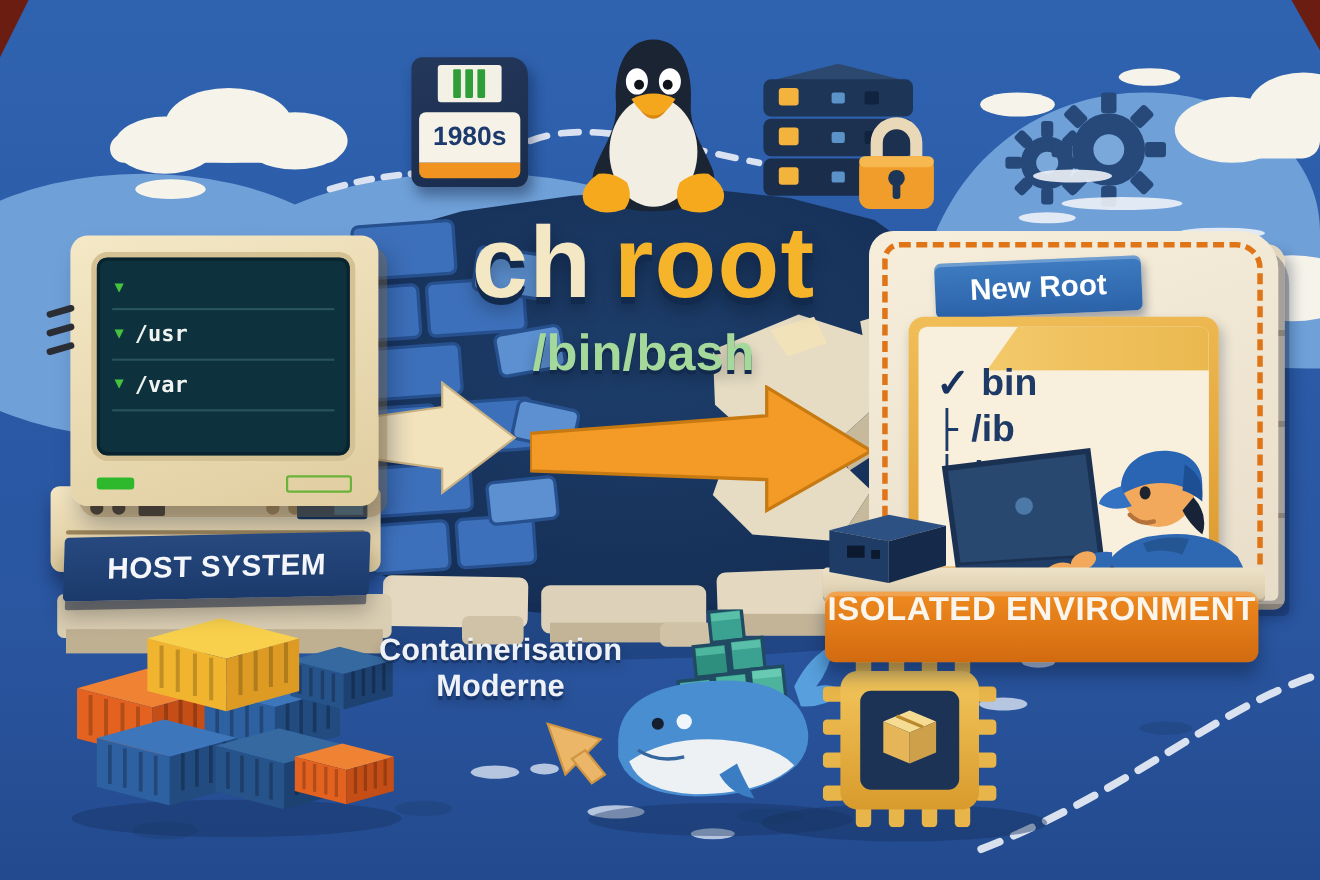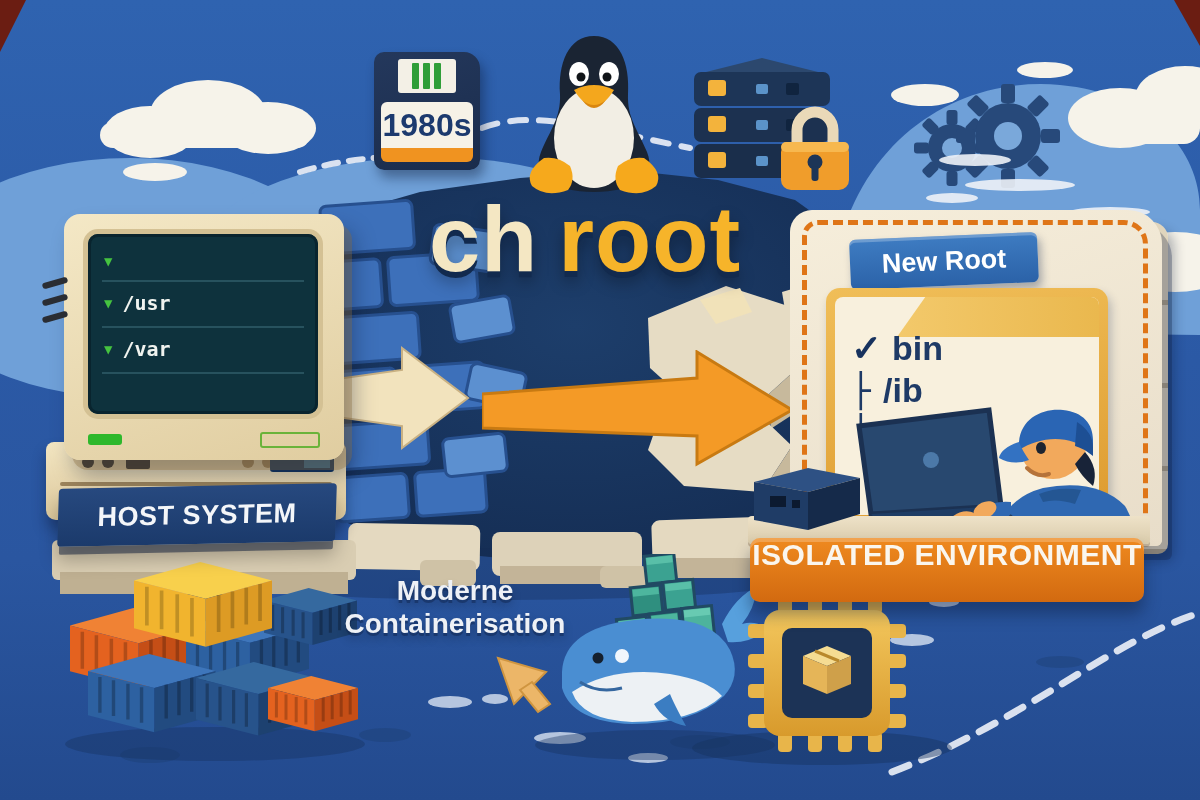--- a/index.html
+++ b/index.html
@@ -16,21 +16,21 @@
   #title-main .t-gold{color:#f6b42a;margin-left:20px;}
   #title-sub{margin-top:10px;font-size:46px;font-weight:800;color:#a5d89b;
     text-shadow:0 4px 0 #122a4e,0 8px 12px rgba(0,0,0,.3);}
 
   
   #floppy{left:374px;top:52px;width:106px;height:118px;background:linear-gradient(160deg,#24385c,#1a2c4c);
     border-radius:10px 16px 10px 10px;box-shadow:4px 8px 12px rgba(8,20,48,.4);z-index:3;}
   #floppy .top-label{position:absolute;left:24px;top:7px;width:58px;height:34px;background:#f3f0e6;border-radius:3px;}
   #floppy .stripe{position:absolute;top:4px;width:7px;height:26px;background:#2f9e38;border-radius:1px;}
   #floppy .main-label{position:absolute;left:7px;top:50px;width:92px;height:46px;background:#f6f2e7;border-radius:6px 6px 0 0;
-    display:flex;align-items:center;justify-content:center;font-size:32px;font-weight:900;color:#1c3a6e;}
+    display:flex;align-items:center;justify-content:center;font-size:24px;font-weight:900;color:#1c3a6e;}
   #floppy .orange-band{position:absolute;left:7px;top:96px;width:92px;height:14px;background:#f09320;border-radius:0 0 6px 6px;}
 
   
   #base-unit{left:46px;top:442px;width:300px;height:78px;z-index:2;background:linear-gradient(180deg,#f3e6c2,#dcc89c);
     border-radius:8px 8px 10px 10px;box-shadow:0 10px 14px rgba(8,20,48,.35);}
   #base-unit .dot{position:absolute;border-radius:50%;}
   #base-unit .line{position:absolute;left:14px;right:14px;top:40px;height:4px;background:#8a6f46;border-radius:2px;opacity:.8;}
   #monitor{left:64px;top:214px;width:280px;height:246px;z-index:3;background:linear-gradient(160deg,#f4e8c6,#e0cda0);
     border-radius:16px;box-shadow:8px 10px 0 rgba(140,110,60,.35),10px 16px 22px rgba(8,20,48,.35);}
   #screen{position:absolute;left:24px;top:20px;right:26px;bottom:46px;background:#0e323d;border-radius:10px;
@@ -264,20 +264,21 @@
   <svg class="abs z4" style="left:776px;top:98px" width="78" height="96" viewBox="0 0 78 96">
     <path d="M21,48 V32 a18,18 0 0 1 36,0 V48" stroke="#ead9b8" stroke-width="11" fill="none" stroke-linecap="round"></path>
     <rect x="5" y="44" width="68" height="48" rx="10" fill="#f09d2b"></rect>
     <rect x="5" y="44" width="68" height="10" rx="5" fill="#f7b84f"></rect>
     <circle cx="39" cy="64" r="7.5" fill="#1d3557"></circle>
       <rect x="35.5" y="68" width="7" height="15" rx="3" fill="#1d3557"></rect>
   </svg>
 
   <div id="title-block" class="abs">
     <div id="title-main"><span class="t-cream">ch</span><span class="t-gold">root</span></div>
+    <div id="title-sub">/bin/bash</div>
   </div>
 
   <svg class="abs z2" style="left:330px;top:346px" width="140" height="112" viewBox="0 0 140 112">
     <polygon points="0,34 72,24 72,2 138,52 72,102 72,80 0,70" fill="#f2e3bd" stroke="#c9b183" stroke-width="2"></polygon>
   </svg>
   <svg class="abs z2" style="left:482px;top:350px" width="315" height="120" viewBox="0 0 315 120">
     <polygon points="0,44 215,28 215,2 310,60 215,114 215,86 0,78" fill="#f49a26" stroke="#c87a12" stroke-width="3"></polygon>
   </svg>
 
   <div id="base-unit" class="abs">
@@ -422,22 +423,22 @@
     </g>
     <g transform="translate(200,118) scale(0.6)">
       <polygon points="0,20 72,0 150,20 78,40" fill="#f08234"></polygon>
         <polygon points="0,20 78,40 78,92 0,72" fill="#e4621f"></polygon>
         <polygon points="78,40 150,20 150,72 78,92" fill="#c54e16"></polygon>
       <path d="M14,27 l0,42 M30,31 l0,42 M47,35 l0,42 M63,39 l0,42 M92,36 l0,40 M107,32 l0,40 M122,28 l0,40 M137,24 l0,40" stroke="rgba(0,0,0,.22)" stroke-width="5" fill="none"></path>
     </g>
   </svg>
 
   <div id="caption" class="abs">
+    <span style="display:block">Containerisation</span>
     <span style="display:block">Moderne</span>
-    <span style="display:block">Containerisation</span>
   </div>
 
   <svg class="abs z3" style="left:546px;top:554px" width="224" height="192" viewBox="0 0 224 192">
     <g transform="rotate(-6 104 60)">
       <g>
         <rect x="104" y="2" width="30" height="28" fill="#3ba291" stroke="#214a63" stroke-width="3"></rect>
           <rect x="106" y="4" width="26" height="7" fill="#62c7ae" opacity=".8"></rect>
         <rect x="87" y="32" width="30" height="28" fill="#2f8f7f" stroke="#214a63" stroke-width="3"></rect>
           <rect x="89" y="34" width="26" height="7" fill="#55bfa6" opacity=".8"></rect>
         <rect x="120" y="30" width="30" height="28" fill="#3ba291" stroke="#214a63" stroke-width="3"></rect>

